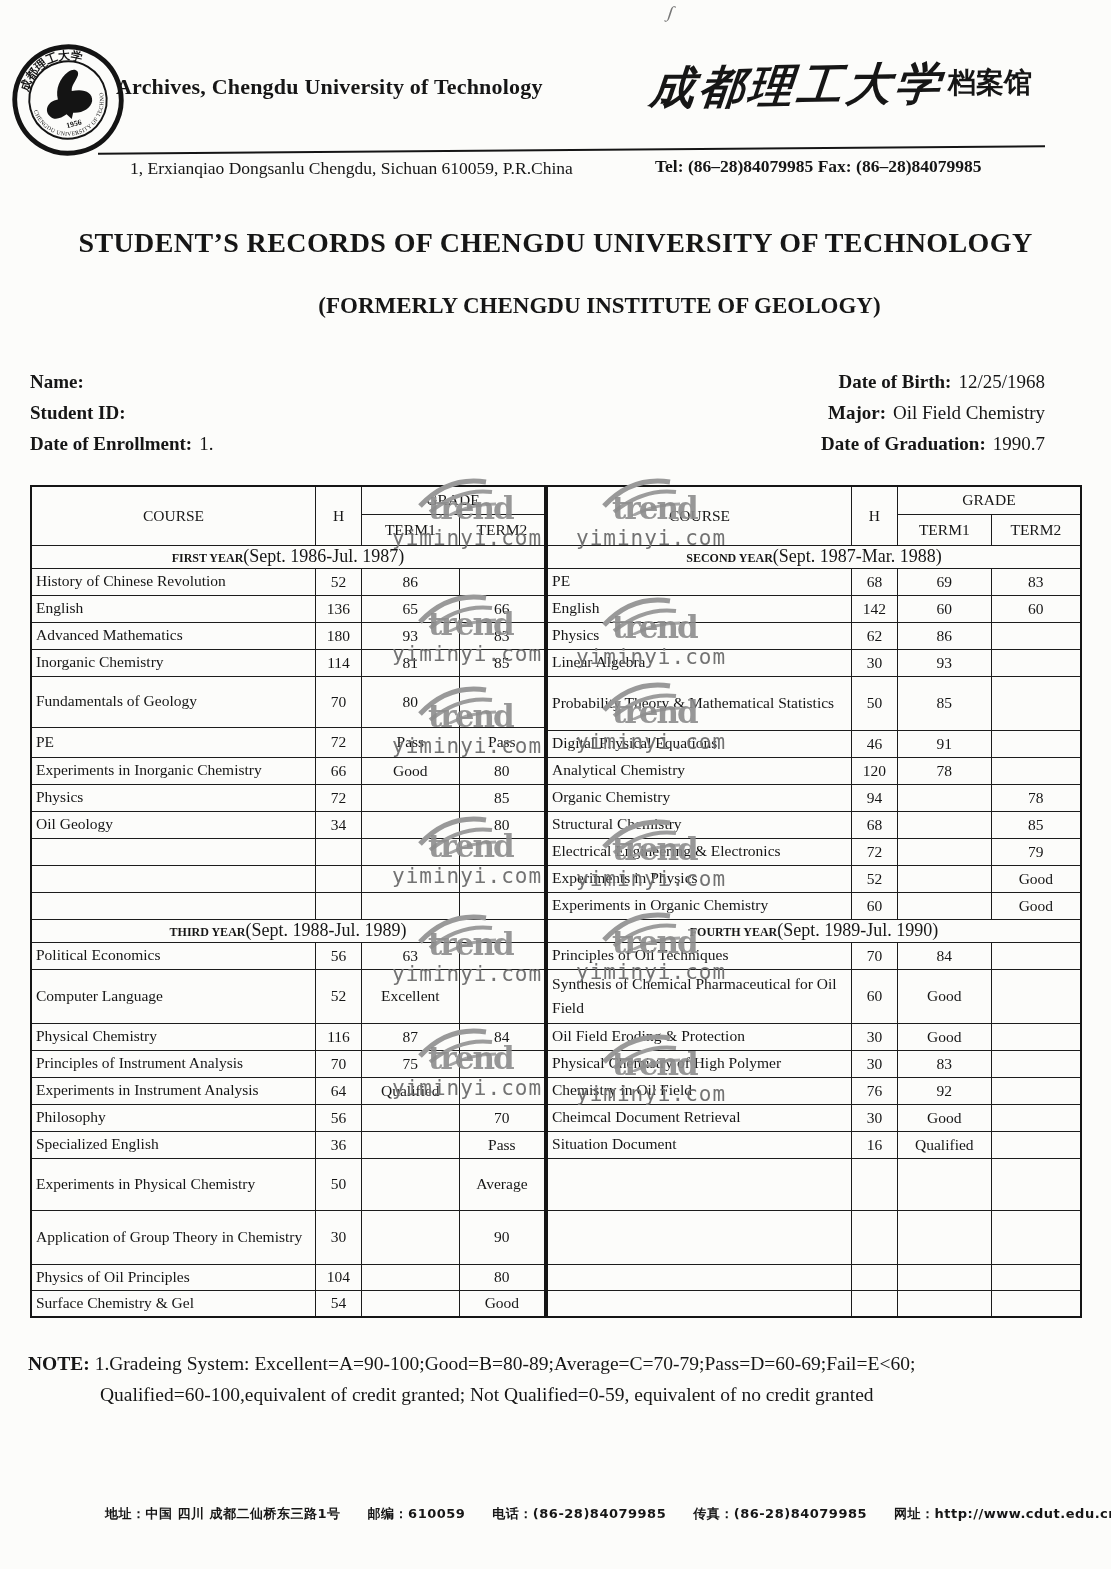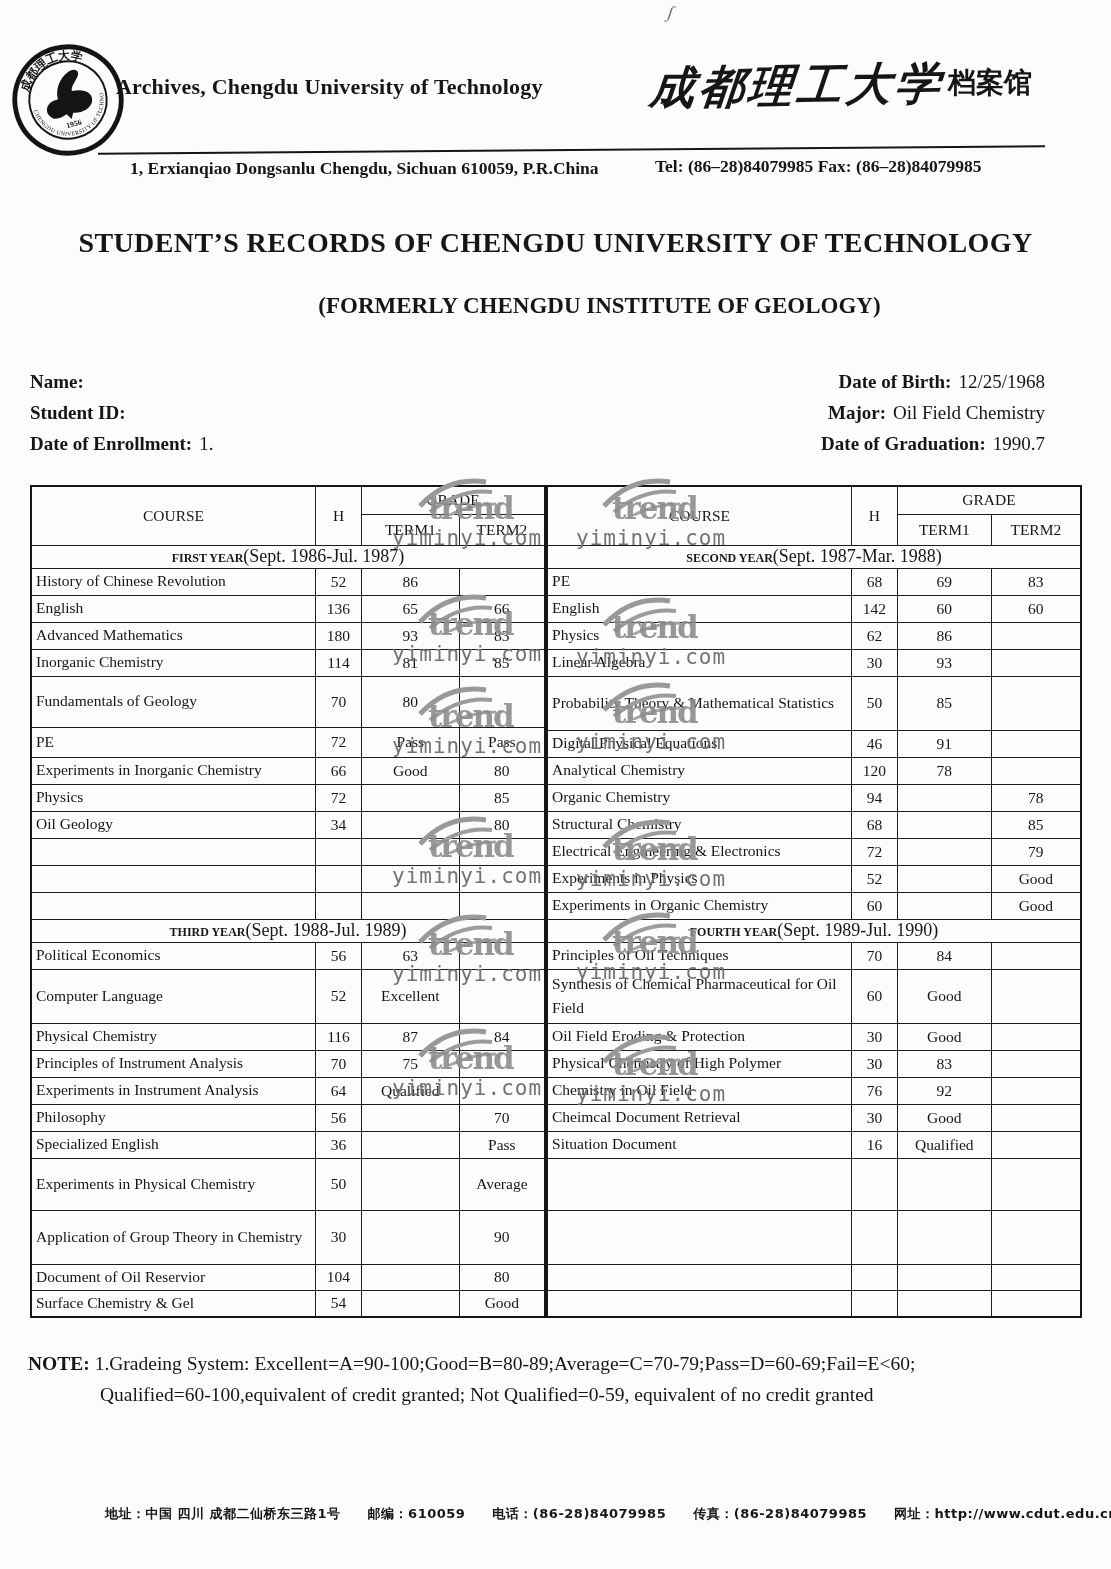--- a/index.html
+++ b/index.html
@@ -15,21 +15,21 @@
   
   .seal{position:absolute;left:10px;top:42px;width:116px;height:116px;}
   .org-en{position:absolute;left:116px;top:74px;font-size:22px;font-weight:bold;letter-spacing:.2px;}
   .cn-calligraphy{
     position:absolute;left:650px;top:56px;width:300px;
     font-size:45px;font-weight:bold;font-style:italic;
     transform:skewX(-6deg) rotate(-1deg);letter-spacing:4px;white-space:nowrap;
   }
   .archive-cn{position:absolute;left:948px;top:64px;font-size:28px;font-weight:bold;}
   .header-rule{position:absolute;left:98px;top:149px;width:947px;height:2px;background:#151515;transform:rotate(-0.45deg);}
-  .addr-en{position:absolute;left:130px;top:158px;font-size:17.5px;font-weight:bold;text-align:right;}
+  .addr-en{position:absolute;left:130px;top:158px;font-size:17.5px;font-weight:normal;text-align:right;}
   .telfax{position:absolute;left:655px;top:156px;font-size:17.5px;font-weight:bold;}
   .scan-squiggle{position:absolute;left:668px;top:2px;font-size:18px;color:#777;transform:rotate(18deg);}
   
   .doc-title{position:absolute;left:0;top:227px;width:100%;text-align:center;font-size:28px;font-weight:bold;letter-spacing:.4px;}
   .doc-subtitle{position:absolute;left:0;top:293px;width:100%;text-align:center;font-size:23px;font-weight:bold;padding-left:44px;}
   
   .info{position:absolute;top:366px;font-size:19px;line-height:31px;white-space:nowrap;}
   .info .lbl{font-weight:bold;}
   .info-c1{left:30px;}
   .info-c2{left:394px;}
@@ -275,21 +275,21 @@
             <td class="col-t1"></td>
             <td class="col-t2">Average</td>
           </tr>
           <tr class="rh-t">
             <td class="col-course">Application of Group Theory in Chemistry</td>
             <td class="col-h">30</td>
             <td class="col-t1"></td>
             <td class="col-t2">90</td>
           </tr>
           <tr class="rh-m">
-            <td class="col-course">Document of Oil Reservior</td>
+            <td class="col-course">Physics of Oil Principles</td>
             <td class="col-h">104</td>
             <td class="col-t1"></td>
             <td class="col-t2">80</td>
           </tr>
           <tr class="rh-s">
             <td class="col-course">Surface Chemistry &amp; Gel</td>
             <td class="col-h">54</td>
             <td class="col-t1"></td>
             <td class="col-t2">Good</td>
           </tr>

